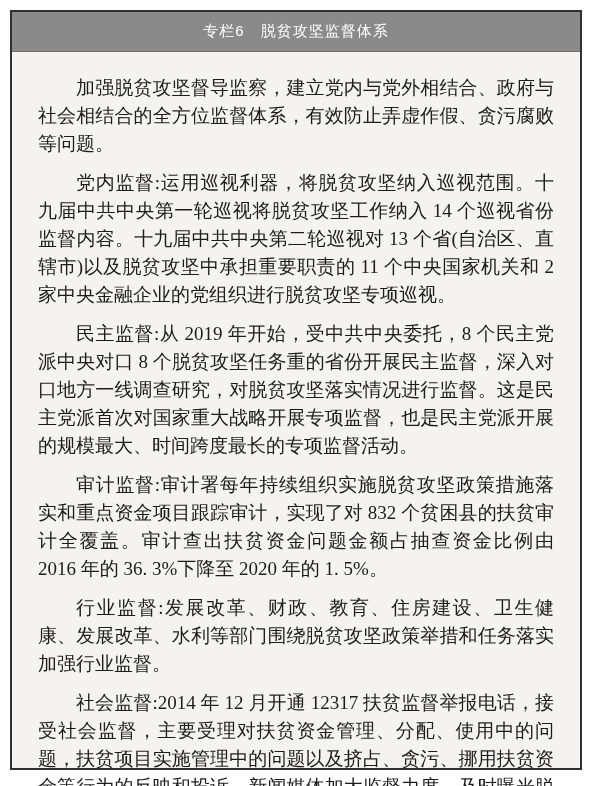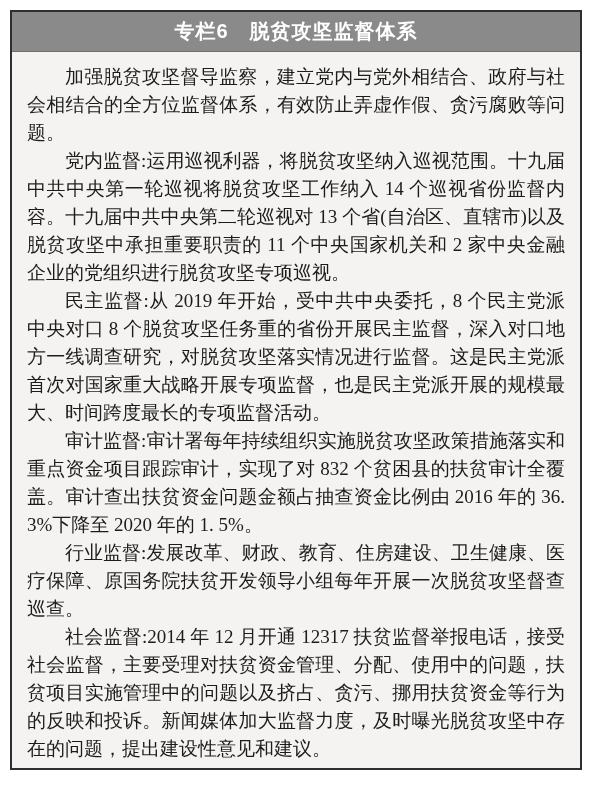--- a/index.html
+++ b/index.html
@@ -32,45 +32,45 @@
     height: 40px;
     background: var(--header-bg);
     border-bottom: 1px solid #6e6e6e;
     display: flex;
     align-items: center;
     justify-content: center;
   }
   .panel-title {
     color: var(--header-text);
     font-family: "Liberation Sans", "DejaVu Sans", sans-serif;
-    font-weight: bold;
-    font-size: 20px;
+    font-weight: normal;
+    font-size: 15px;
     letter-spacing: 1px;
     white-space: pre;
   }
   .panel-body {
     padding: 11px 15px 0 15px;
     color: var(--body-text);
     font-size: 19px;
     line-height: 28px;
     text-align: justify;
   }
   .panel-body p {
-    margin: 0;
+    margin: 11px;
     text-indent: 2em;
   }
 </style>
 </head>
 <body>
 
 <div class="panel">
   <div class="panel-header">
     <span class="panel-title">专栏6　脱贫攻坚监督体系</span>
   </div>
   <div class="panel-body">
     <p>加强脱贫攻坚督导监察，建立党内与党外相结合、政府与社会相结合的全方位监督体系，有效防止弄虚作假、贪污腐败等问题。</p>
     <p>党内监督:运用巡视利器，将脱贫攻坚纳入巡视范围。十九届中共中央第一轮巡视将脱贫攻坚工作纳入 14 个巡视省份监督内容。十九届中共中央第二轮巡视对 13 个省(自治区、直辖市)以及脱贫攻坚中承担重要职责的 11 个中央国家机关和 2 家中央金融企业的党组织进行脱贫攻坚专项巡视。</p>
     <p>民主监督:从 2019 年开始，受中共中央委托，8 个民主党派中央对口 8 个脱贫攻坚任务重的省份开展民主监督，深入对口地方一线调查研究，对脱贫攻坚落实情况进行监督。这是民主党派首次对国家重大战略开展专项监督，也是民主党派开展的规模最大、时间跨度最长的专项监督活动。</p>
     <p>审计监督:审计署每年持续组织实施脱贫攻坚政策措施落实和重点资金项目跟踪审计，实现了对 832 个贫困县的扶贫审计全覆盖。审计查出扶贫资金问题金额占抽查资金比例由 2016 年的 36. 3%下降至 2020 年的 1. 5%。</p>
-    <p>行业监督:发展改革、财政、教育、住房建设、卫生健康、医疗保障、原国务院扶贫开发领导小组每年开展一次脱贫攻坚督查巡查。</p>
+    <p>行业监督:发展改革、财政、教育、住房建设、卫生健康、发展改革、水利等部门围绕脱贫攻坚政策举措和任务落实加强行业监督。</p>
     <p>社会监督:2014 年 12 月开通 12317 扶贫监督举报电话，接受社会监督，主要受理对扶贫资金管理、分配、使用中的问题，扶贫项目实施管理中的问题以及挤占、贪污、挪用扶贫资金等行为的反映和投诉。新闻媒体加大监督力度，及时曝光脱贫攻坚中存在的问题，提出建设性意见和建议。</p>
   </div>
 </div>
 
 </body></html>

